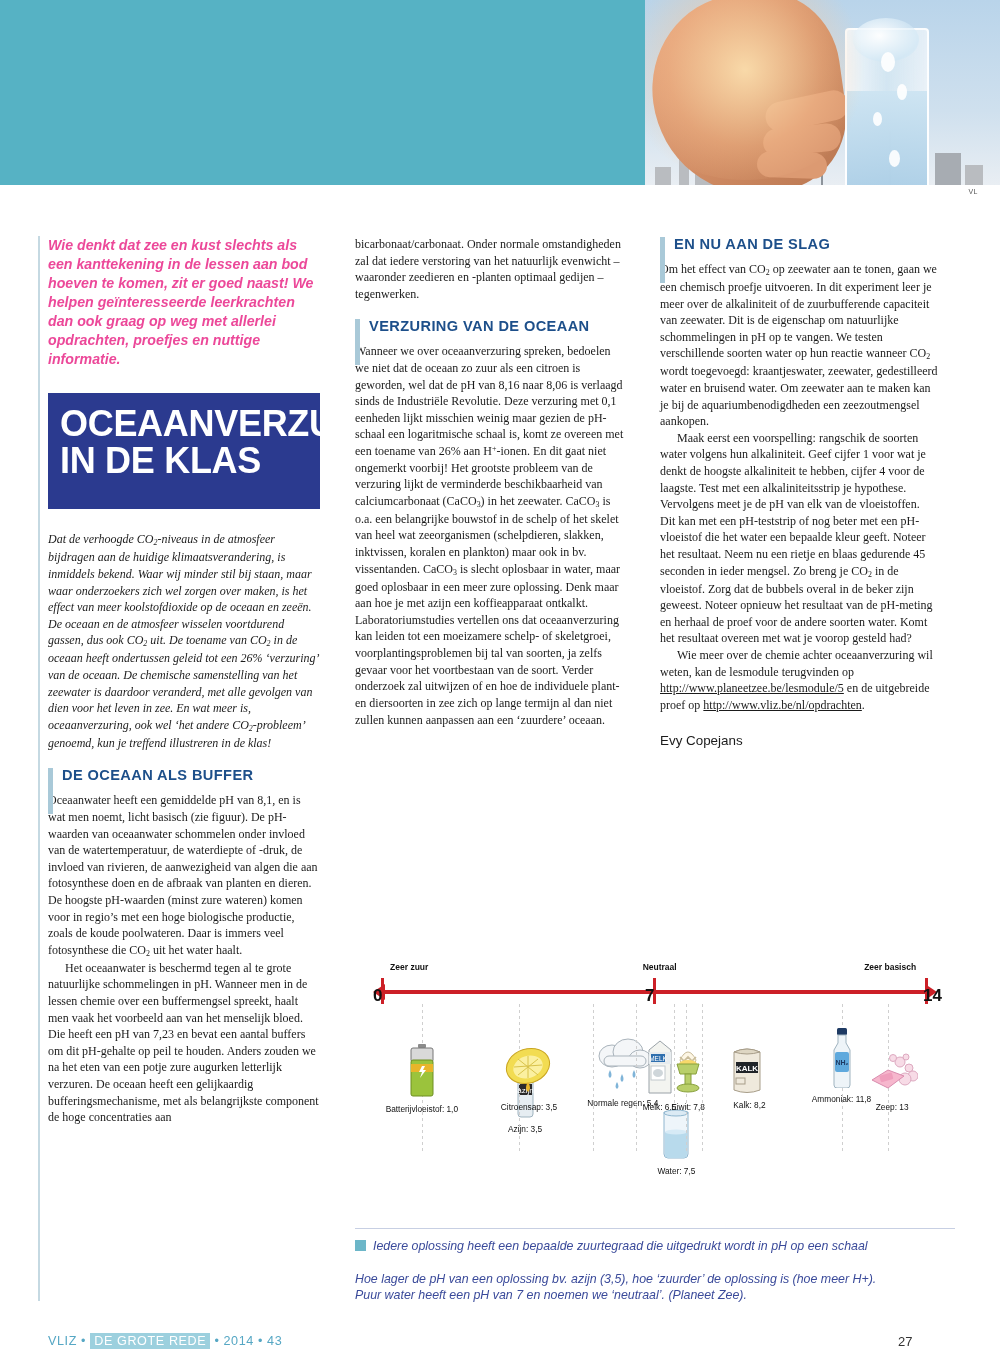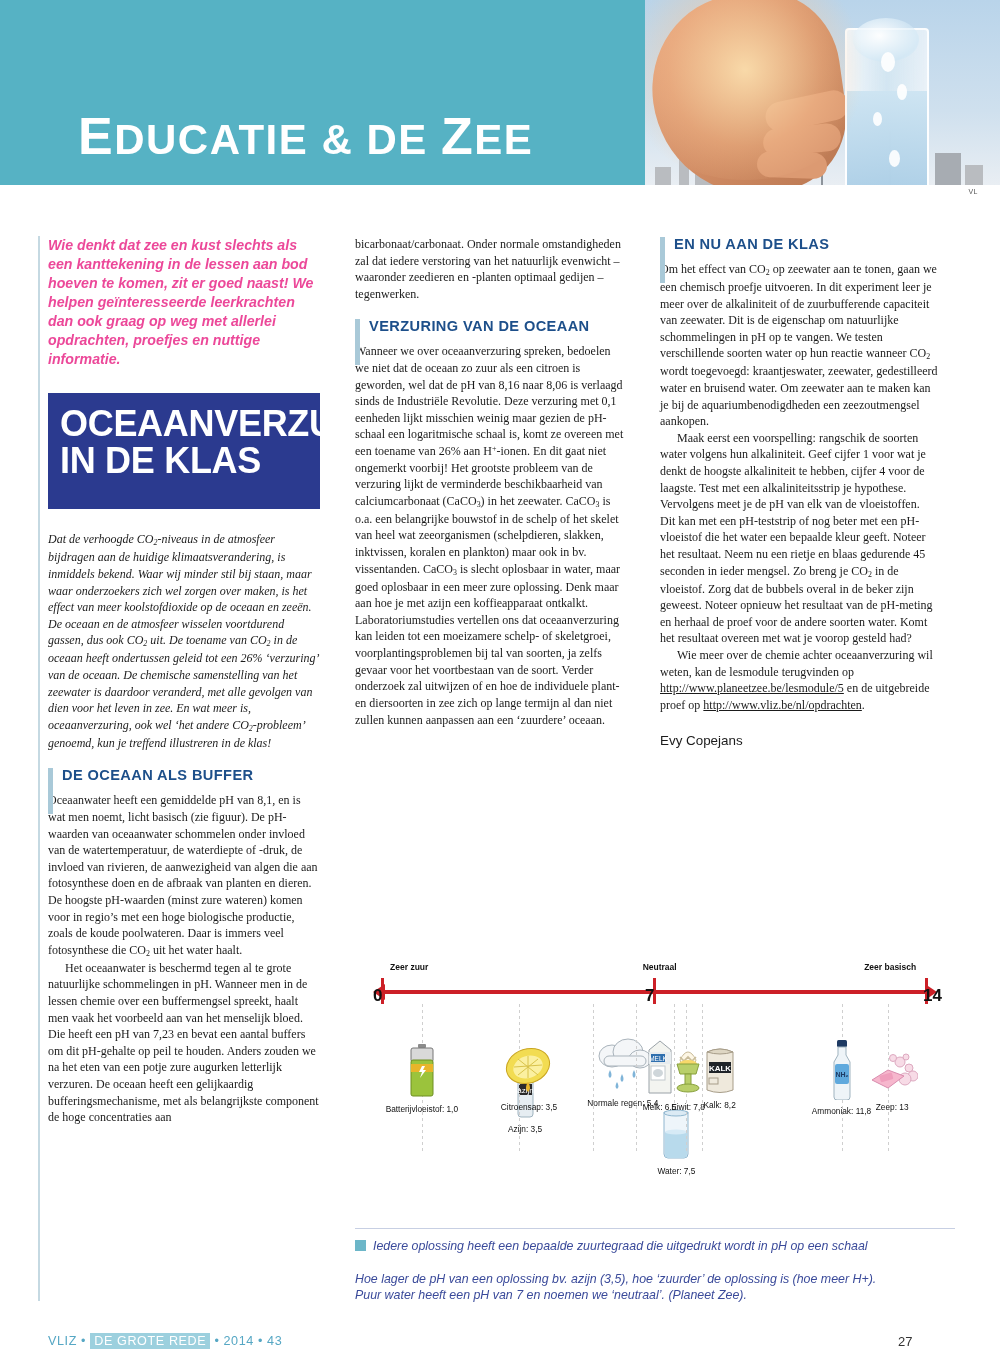--- a/index.html
+++ b/index.html
@@ -106,23 +106,20 @@
   .drop{position:absolute;background:rgba(255,255,255,.9);border-radius:50% 50% 50% 50%;}
   .skyline{position:absolute;left:0;bottom:0;width:100%;height:34px;}
   .bldg{position:absolute;bottom:0;background:#b9bcc0;}
   .mast{position:absolute;width:2px;background:#8d949b;}
 </style>
 </head>
 <body>
 
 <div class="header">
   <div class="header-band"></div>
-  <div class="header-title">
-    <span class="cap">E</span>DUCATIE &amp; DE <span class="cap">Z</span>EE
-  </div>
   <div class="header-photo">
     <div class="sky"></div>
     <div class="skyline">
       <div class="bldg" style="left:10px;width:16px;height:18px;"></div>
       <div class="bldg" style="left:34px;width:10px;height:26px;"></div>
       <div class="bldg" style="left:50px;width:22px;height:12px;"></div>
       <div class="bldg" style="left:80px;width:14px;height:22px;"></div>
       <div class="bldg" style="left:100px;width:30px;height:10px;"></div>
       <div class="bldg" style="left:290px;width:26px;height:32px;background:#a7acb2;"></div>
       <div class="bldg" style="left:320px;width:18px;height:20px;"></div>
@@ -167,21 +164,21 @@
   <div class="sec">
     <div class="bar"></div>
     <h3>VERZURING VAN DE OCEAAN</h3>
   </div>
   <p class="body">Wanneer we over oceaanverzuring spreken,  bedoelen we niet dat de oceaan zo zuur als een citroen is geworden, wel dat de pH van 8,16 naar 8,06 is verlaagd sinds de Industriële Revolutie. Deze verzuring met 0,1 eenheden lijkt misschien weinig maar gezien de pH-schaal een logaritmische schaal is, komt ze overeen met een toename van 26% aan H<sup>+</sup>-ionen. En dit gaat niet ongemerkt voorbij! Het grootste probleem van de verzuring lijkt de verminderde beschikbaarheid van calciumcarbonaat (CaCO<sub>3</sub>) in het zeewater. CaCO<sub>3</sub> is o.a. een belangrijke bouwstof in de schelp of het skelet van heel wat zeeorganismen (schelpdieren, slakken, inktvissen, koralen en plankton) maar ook in bv. vissentanden. CaCO<sub>3</sub> is slecht oplosbaar in water, maar goed oplosbaar in een meer zure oplossing. Denk maar aan hoe je met azijn een koffieapparaat ontkalkt. Laboratoriumstudies vertellen ons dat oceaanverzuring kan leiden tot een moeizamere schelp- of skeletgroei, voorplantingsproblemen bij tal van soorten, ja zelfs gevaar voor het voortbestaan van de soort. Verder onderzoek zal uitwijzen of en hoe de individuele plant- en diersoorten in zee zich op lange termijn al dan niet zullen kunnen aanpassen aan een ‘zuurdere’ oceaan.</p>
 </div>
 
 <div class="col col-right">
   <div class="sec" style="margin-top:0;">
     <div class="bar"></div>
-    <h3>EN NU AAN DE KLAS</h3>
+    <h3>EN NU AAN DE SLAG</h3>
   </div>
   <p class="body">Om het effect van CO<sub>2</sub> op zeewater aan te tonen, gaan we een chemisch proefje uitvoeren. In dit experiment leer je meer over de alkaliniteit of de zuurbufferende capaciteit van zeewater. Dit is de eigenschap om natuurlijke schommelingen in pH op te vangen. We testen verschillende soorten water op hun reactie wanneer CO<sub>2</sub> wordt toegevoegd: kraantjeswater, zeewater, gedestilleerd water en bruisend water. Om zeewater aan te maken kan je bij de aquariumbenodigdheden een zeezoutmengsel aankopen.</p>
   <p class="body">Maak eerst een voorspelling: rangschik de soorten water volgens hun alkaliniteit. Geef cijfer 1 voor wat je denkt de hoogste alkaliniteit te hebben, cijfer 4 voor de laagste. Test met een alkaliniteitsstrip je hypothese. Vervolgens meet je de pH van elk van de vloeistoffen. Dit kan met een pH-teststrip of nog beter met een pH-vloeistof die het water een bepaalde kleur geeft. Noteer het resultaat. Neem nu een rietje en blaas gedurende 45 seconden in ieder mengsel. Zo breng je CO<sub>2</sub> in de vloeistof. Zorg dat de bubbels overal in de beker zijn geweest. Noteer opnieuw het resultaat van de pH-meting en herhaal de proef voor de andere soorten water. Komt het resultaat overeen met wat je voorop gesteld had?</p>
   <p class="body">Wie meer over de chemie achter oceaanverzuring wil weten, kan de lesmodule terugvinden op <a class="link" href="#">http://www.planeetzee.be/lesmodule/5</a> en de uitgebreide proef op <a class="link" href="#">http://www.vliz.be/nl/opdrachten</a>.</p>
   <div class="byline">Evy Copejans</div>
 </div>
 
 <div class="figure">
   <div class="scale-wrap">
     <div class="axis-line"></div>
@@ -282,32 +279,32 @@
             <path d="M12 18 q8-16 16 0 l-2 6 h-12z" fill="#fdf6e4" stroke="#c9bc9a"></path>
             <path d="M12 15 l4 4 4-4 4 4 4-4" fill="none" stroke="#c9bc9a" stroke-width="1.6"></path>
             <ellipse cx="20" cy="22" rx="9" ry="4" fill="#f7d86a"></ellipse>
             <path d="M9 22 h22 l-3 10 h-16z" fill="#b9cf6a" stroke="#88a03d"></path>
             <rect x="17" y="32" width="6" height="12" fill="#b9cf6a" stroke="#88a03d"></rect>
             <ellipse cx="20" cy="46" rx="11" ry="4" fill="#b9cf6a" stroke="#88a03d"></ellipse>
           </svg></div>
         <div class="cap">Eiwit: 7,8</div>
       </div>
       <div class="gridline" style="left: 346.629px;"></div>
-      <div class="item" style="top: 82px; left: 318.629px; width: 92px;">
+      <div class="item" style="top: 82px; left: 318.629px; width: 92px; text-align: right;">
         <div class="art"><svg width="38" height="52" viewBox="0 0 38 52">
             <path d="M6 10 q13-6 26 0 v38 q-13 5-26 0z" fill="#efe9dc" stroke="#a79d89"></path>
             <path d="M6 10 q13-6 26 0 q-13 4-26 0z" fill="#ded6c3" stroke="#a79d89"></path>
             <rect x="8" y="20" width="22" height="11" fill="#1f2328"></rect>
             <text x="19" y="29" font-size="8" fill="#fff" text-anchor="middle" font-family="sans-serif" font-weight="bold">KALK</text>
             <rect x="8" y="36" width="9" height="6" fill="none" stroke="#a79d89"></rect>
           </svg></div>
         <div class="cap">Kalk: 8,2</div>
       </div>
       <div class="gridline" style="left: 486.514px;"></div>
-      <div class="item" style="top: 80px; left: 440.514px; width: 92px;">
+      <div class="item" style="top: 68px; left: 440.514px; width: 92px;">
         <div class="art"><svg width="26" height="60" viewBox="0 0 26 60">
             <rect x="8" y="0" width="10" height="7" rx="1.5" fill="#1e3a63"></rect>
             <path d="M9 7 h8 v8 l4 7 v35 a3 3 0 0 1-3 3 H8 a3 3 0 0 1-3-3 V22 l4-7z" fill="#eef4f8" stroke="#9fb3bf"></path>
             <rect x="6" y="24" width="14" height="20" rx="2" fill="#5fa9dd"></rect>
             <text x="13" y="37" font-size="7" fill="#1e3a63" text-anchor="middle" font-family="sans-serif" font-weight="bold">NH₂</text>
           </svg></div>
         <div class="cap">Ammoniak: 11,8</div>
       </div>
       <div class="gridline" style="left: 533.143px;"></div>
       <div class="item" style="top: 92px; left: 491.143px; width: 92px;">

